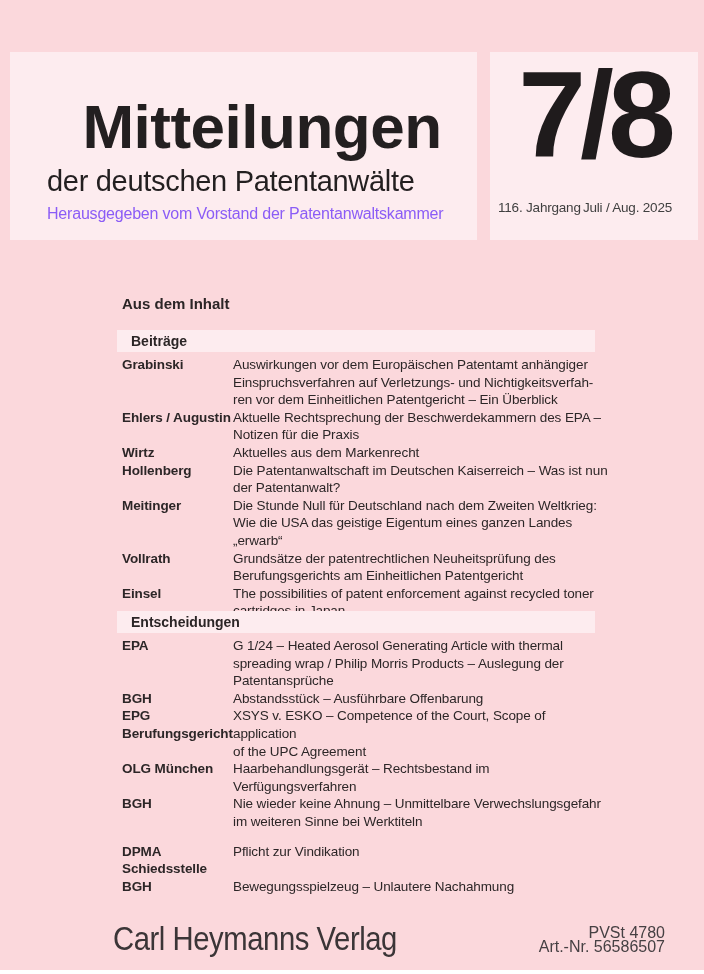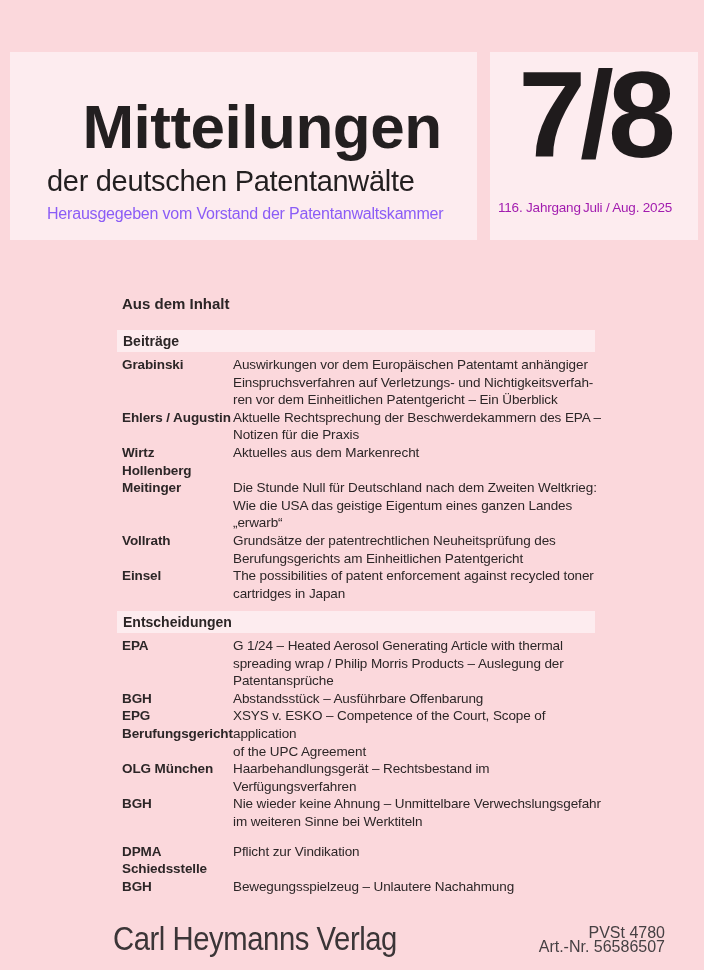--- a/index.html
+++ b/index.html
@@ -68,21 +68,21 @@
     margin-top: 2px;
     color: #1f1b1c;
   }
   .issue-meta {
     position: absolute;
     left: 8px; right: 26px; top: 148px;
     display: flex;
     justify-content: space-between;
     font-size: 13.5px;
     letter-spacing: -0.2px;
-    color: #a21caf;
+    color: #404040;
     white-space: nowrap;
   }
 
   
   .toc-heading {
     position: absolute;
     left: 122px; top: 295px;
     font-size: 15px;
     font-weight: bold;
     color: #2b2526;
@@ -90,21 +90,21 @@
   .section-band {
     position: absolute;
     left: 117px;
     width: 478px; height: 22px;
     background: #fdecef;
   }
   .band-1 { top: 330px; }
   .band-2 { top: 611px; }
   .section-band .band-label {
     display: block;
-    padding-left: 6px;
+    padding-left: 14px;
     line-height: 22px;
     font-size: 14px;
     font-weight: bold;
     color: #2b2526;
   }
   .toc-list {
     position: absolute;
     left: 122px;
     width: 490px;
     font-size: 13.5px;
@@ -186,20 +186,22 @@
     <span class="toc-author">Ehlers / Augustin</span>
     <span class="toc-text">Aktuelle Rechtsprechung der Beschwerdekammern des EPA –
 Notizen für die Praxis</span>
   </div>
   <div class="toc-row">
     <span class="toc-author">Wirtz</span>
     <span class="toc-text">Aktuelles aus dem Markenrecht</span>
   </div>
   <div class="toc-row">
     <span class="toc-author">Hollenberg</span>
+    <span class="toc-text">Die Patentanwaltschaft im Deutschen Kaiserreich – Was ist nun
+der Patentanwalt?</span>
   </div>
   <div class="toc-row">
     <span class="toc-author">Meitinger</span>
     <span class="toc-text">Die Stunde Null für Deutschland nach dem Zweiten Weltkrieg:
 Wie die USA das geistige Eigentum eines ganzen Landes „erwarb“</span>
   </div>
   <div class="toc-row">
     <span class="toc-author">Vollrath</span>
     <span class="toc-text">Grundsätze der patentrechtlichen Neuheitsprüfung des
 Berufungsgerichts am Einheitlichen Patentgericht</span>

